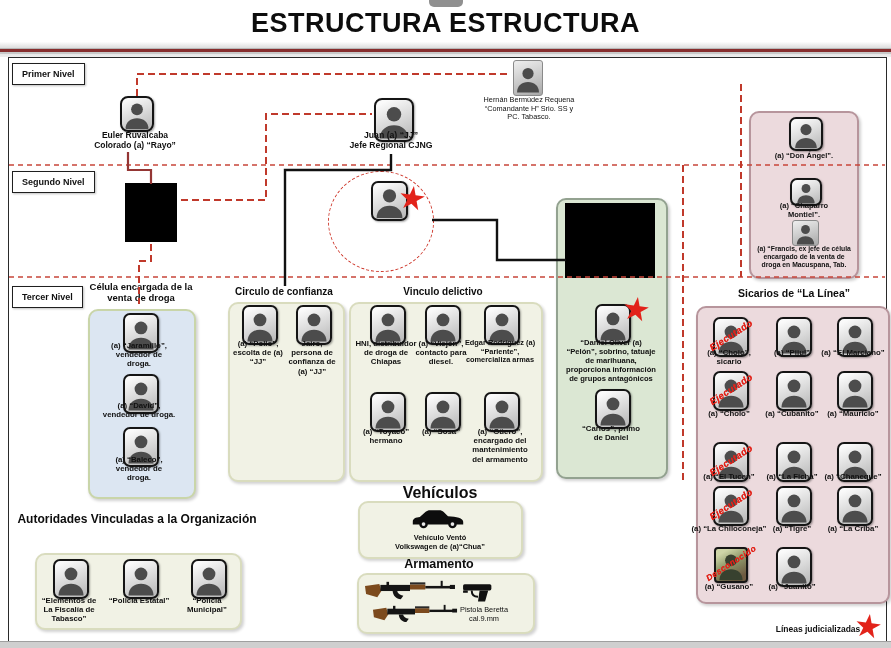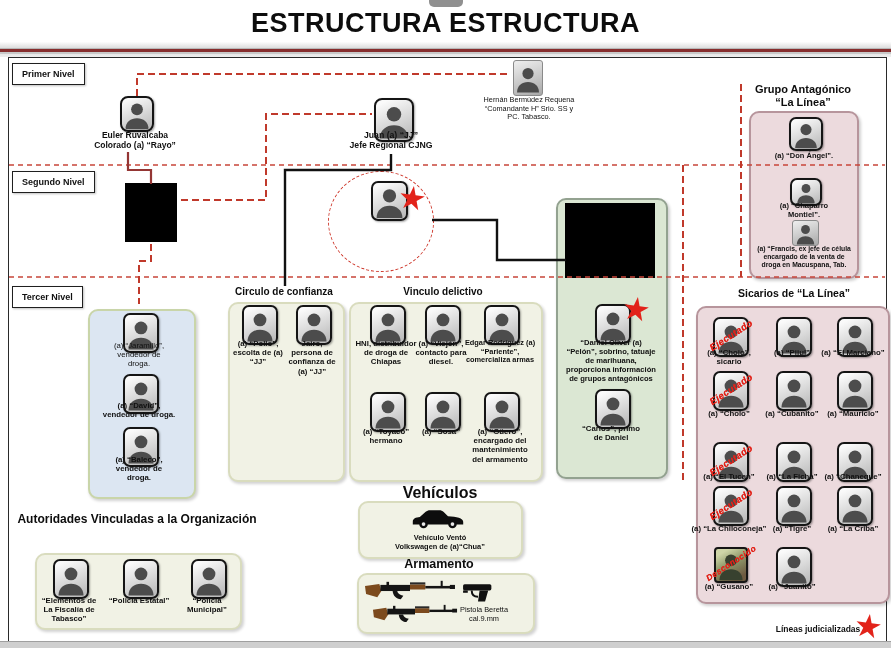--- a/index.html
+++ b/index.html
@@ -166,28 +166,30 @@
       </svg>
     </div>
     <div class="lbl" style="left:391px;top:130px;width:124px;font-size:8.7px;font-weight:700">Juan (a) “JJ”
 Jefe Regional CJNG</div>
     <div class="photo" style="left:371px;top:181px;width:33px;height:36px;border-radius:7px">
       <svg viewBox="0 0 24 26" aria-hidden="true">
         <circle cx="12" cy="9.2" r="4.8"></circle>
         <path d="M2.6 25.4c0-5.8 4.3-8.9 9.4-8.9s9.4 3.1 9.4 8.9z"></path>
       </svg>
     </div>
+    <div class="gtitle" style="left:141px;top:281px;width:150px;font-size:9.5px">Célula encargada de la
+venta de droga</div>
     <div class="panel panel--blue" style="left:88px;top:309px;width:104px;height:186px"></div>
     <div class="photo" style="left:123px;top:313px;width:32px;height:36px;border-radius:7px">
       <svg viewBox="0 0 24 26" aria-hidden="true">
         <circle cx="12" cy="9.2" r="4.8"></circle>
         <path d="M2.6 25.4c0-5.8 4.3-8.9 9.4-8.9s9.4 3.1 9.4 8.9z"></path>
       </svg>
     </div>
-    <div class="lbl" style="left:139px;top:341px;width:88px;font-size:7.8px;font-weight:400">(a) “Jaramillo”,
+    <div class="lbl" style="left:139px;top:341px;width:88px;font-size:7.8px;font-weight:700">(a) “Jaramillo”,
 vendedor de
 droga.</div>
     <div class="photo" style="left:123px;top:374px;width:32px;height:36px;border-radius:7px">
       <svg viewBox="0 0 24 26" aria-hidden="true">
         <circle cx="12" cy="9.2" r="4.8"></circle>
         <path d="M2.6 25.4c0-5.8 4.3-8.9 9.4-8.9s9.4 3.1 9.4 8.9z"></path>
       </svg>
     </div>
     <div class="lbl" style="left:139px;top:401px;width:104px;font-size:7.8px;font-weight:700">(a) “David”,
 vendedor de droga.</div>
@@ -288,22 +290,20 @@
 proporciona información
 de grupos antagónicos</div>
     <div class="photo" style="left:595px;top:389px;width:32px;height:36px;border-radius:7px">
       <svg viewBox="0 0 24 26" aria-hidden="true">
         <circle cx="12" cy="9.2" r="4.8"></circle>
         <path d="M2.6 25.4c0-5.8 4.3-8.9 9.4-8.9s9.4 3.1 9.4 8.9z"></path>
       </svg>
     </div>
     <div class="lbl" style="left:611px;top:424px;width:92px;font-size:7.8px;font-weight:700">“Carlos”, primo
 de Daniel</div>
-    <div class="gtitle" style="left:803px;top:83px;width:150px;font-size:11px">Grupo Antagónico
-“La Línea”</div>
     <div class="panel panel--pink" style="left:749px;top:111px;width:106px;height:164px"></div>
     <div class="photo" style="left:789px;top:117px;width:30px;height:30px;border-radius:7px">
       <svg viewBox="0 0 24 26" aria-hidden="true">
         <circle cx="12" cy="9.2" r="4.8"></circle>
         <path d="M2.6 25.4c0-5.8 4.3-8.9 9.4-8.9s9.4 3.1 9.4 8.9z"></path>
       </svg>
     </div>
     <div class="lbl" style="left:804px;top:152px;width:100px;font-size:7.5px;font-weight:700">(a) “Don Ángel”.</div>
     <div class="photo" style="left:790px;top:178px;width:28px;height:24px;border-radius:7px">
       <svg viewBox="0 0 24 26" aria-hidden="true">

